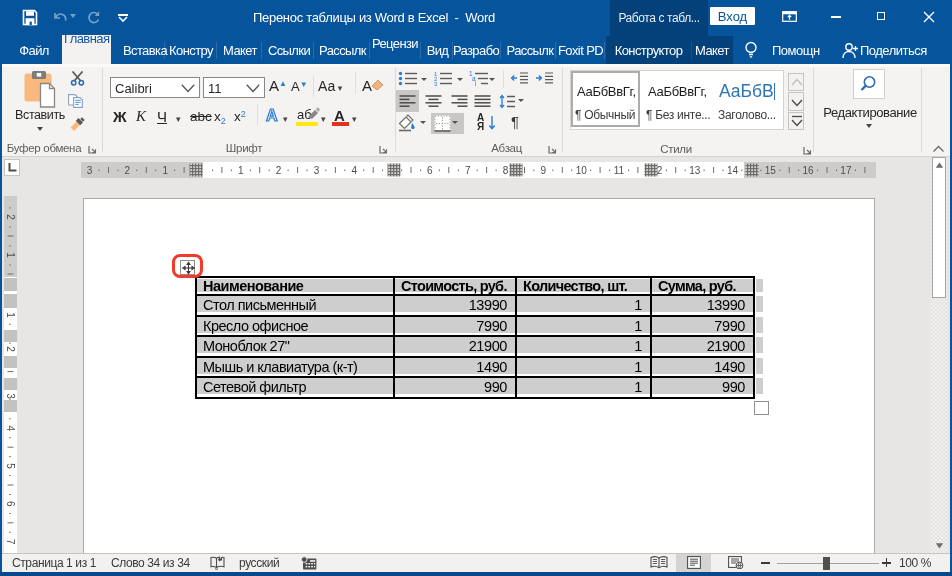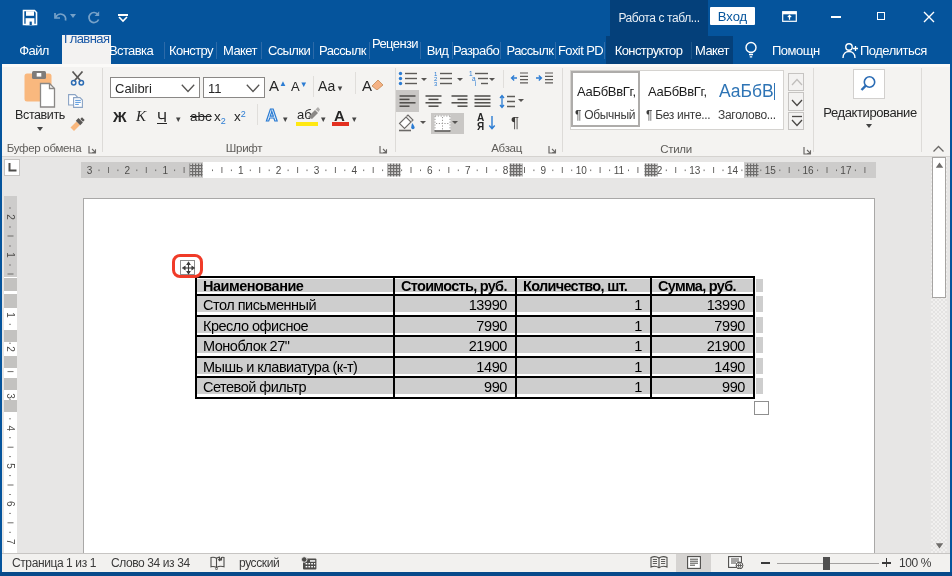--- a/index.html
+++ b/index.html
@@ -14,20 +14,21 @@
     </svg>
     <div style="position:absolute;left:70px;top:14px;opacity:.45;width:0;height:0;border-left:3.5px solid transparent;border-right:3.5px solid transparent;border-top:4px solid #fff"></div>
     <svg style="position:absolute;left:86px;top:10px;opacity:.45" width="15" height="14" viewBox="0 0 15 14">
       <path d="M12 4.5 A5 5 0 1 0 12.6 9.5" fill="none" stroke="#fff" stroke-width="1.7"></path>
       <path d="M13.2 1.2 L13.2 6 L8.6 6 Z" fill="#fff"></path>
     </svg>
     <div style="position:absolute;left:118px;top:14px;width:10px;height:1.6px;background:#fff"></div>
     <svg style="position:absolute;left:117px;top:16px" width="12" height="7" viewBox="0 0 12 7">
       <path d="M2 1 L6 5 L10 1" fill="none" stroke="#fff" stroke-width="1.6"></path>
     </svg>
+    <div style="position:absolute;left:253px;top:10px;font-size:13px;letter-spacing:-0.3px;color:#fff;white-space:nowrap">Перенос таблицы из Word в Excel&nbsp; -&nbsp; Word</div>
     <div style="position:absolute;left:610px;top:0;width:98px;height:36px;background:#04407a"></div>
     <div style="position:absolute;left:610px;top:11px;width:98px;text-align:center;font-size:12px;letter-spacing:-0.4px;color:#e8eef5;white-space:nowrap">Работа с табл...</div>
     <div style="position:absolute;left:710px;top:6.5px;width:45px;height:18.5px;background:#fff;border-radius:1px;text-align:center;font-size:13px;line-height:19px;color:#05549c;font-weight:400">Вход</div>
     <svg style="position:absolute;left:782px;top:11px" width="15" height="11" viewBox="0 0 15 11">
       <rect x="0.7" y="0.7" width="13.6" height="9.6" fill="none" stroke="#fff" stroke-width="1.2"></rect>
       <rect x="0.7" y="0.7" width="13.6" height="2.6" fill="#fff"></rect>
       <path d="M7.5 8.8 L7.5 4.6 M5.8 6.2 L7.5 4.4 L9.2 6.2" fill="none" stroke="#fff" stroke-width="1.2"></path>
     </svg>
     <div style="position:absolute;left:831px;top:16px;width:10px;height:1.6px;background:#fff"></div>
     <div style="position:absolute;left:877px;top:12px;width:8px;height:8px;border:1.4px solid #fff"></div>
@@ -43,21 +44,21 @@
     <div style="position:absolute;left:420px;top:42px;width:1px;height:17px;background:#2d6aa8"></div>
     <div style="position:absolute;left:451.5px;top:42px;width:1px;height:17px;background:#2d6aa8"></div>
     <div style="position:absolute;left:500px;top:42px;width:1px;height:17px;background:#2d6aa8"></div>
     <div style="position:absolute;left:555px;top:42px;width:1px;height:17px;background:#2d6aa8"></div>
     <div style="position:absolute;left:604px;top:42px;width:1px;height:17px;background:#2d6aa8"></div>
     <div style="position:absolute;left:606px;top:36px;width:127px;height:28px;background:#04407a"></div>
     <div style="position:absolute;left:690.5px;top:42px;width:1px;height:17px;background:#1c5488"></div>
     <div style="position:absolute;left:62px;top:35px;width:49px;height:29px;background:#f3f2f1"></div>
     <div style="position:absolute;left:34px;top:43px;transform:translateX(-50%);font-size:13px;letter-spacing:-0.6px;color:#fff;white-space:nowrap">Файл</div>
     <div style="position:absolute;left:86.7px;top:31px;transform:translateX(-50%);font-size:13px;letter-spacing:-0.6px;color:#1757a6;white-space:nowrap">Главная</div>
-    <div style="position:absolute;left:131px;top:43px;transform:translateX(-50%);font-size:13px;letter-spacing:-0.6px;color:#fff;white-space:nowrap">Вставка</div>
+    <div style="position:absolute;left:145px;top:43px;transform:translateX(-50%);font-size:13px;letter-spacing:-0.6px;color:#fff;white-space:nowrap">Вставка</div>
     <div style="position:absolute;left:191px;top:43px;transform:translateX(-50%);font-size:13px;letter-spacing:-0.6px;color:#fff;white-space:nowrap">Констру</div>
     <div style="position:absolute;left:240px;top:43px;transform:translateX(-50%);font-size:13px;letter-spacing:-0.6px;color:#fff;white-space:nowrap">Макет</div>
     <div style="position:absolute;left:289px;top:43px;transform:translateX(-50%);font-size:13px;letter-spacing:-0.6px;color:#fff;white-space:nowrap">Ссылки</div>
     <div style="position:absolute;left:342.5px;top:43px;transform:translateX(-50%);font-size:13px;letter-spacing:-0.6px;color:#fff;white-space:nowrap">Рассылк</div>
     <div style="position:absolute;left:395px;top:36px;transform:translateX(-50%);font-size:13px;letter-spacing:-0.6px;color:#fff;white-space:nowrap">Рецензи</div>
     <div style="position:absolute;left:437.5px;top:43px;transform:translateX(-50%);font-size:13px;letter-spacing:-0.6px;color:#fff;white-space:nowrap">Вид</div>
     <div style="position:absolute;left:476px;top:43px;transform:translateX(-50%);font-size:13px;letter-spacing:-0.6px;color:#fff;white-space:nowrap">Разрабо</div>
     <div style="position:absolute;left:530px;top:43px;transform:translateX(-50%);font-size:13px;letter-spacing:-0.6px;color:#fff;white-space:nowrap">Рассылк</div>
     <div style="position:absolute;left:580.5px;top:43px;transform:translateX(-50%);font-size:13px;letter-spacing:-0.6px;color:#fff;white-space:nowrap">Foxit PD</div>
     <div style="position:absolute;left:648.5px;top:43px;transform:translateX(-50%);font-size:13px;letter-spacing:-0.6px;color:#fff;white-space:nowrap">Конструктор</div>

